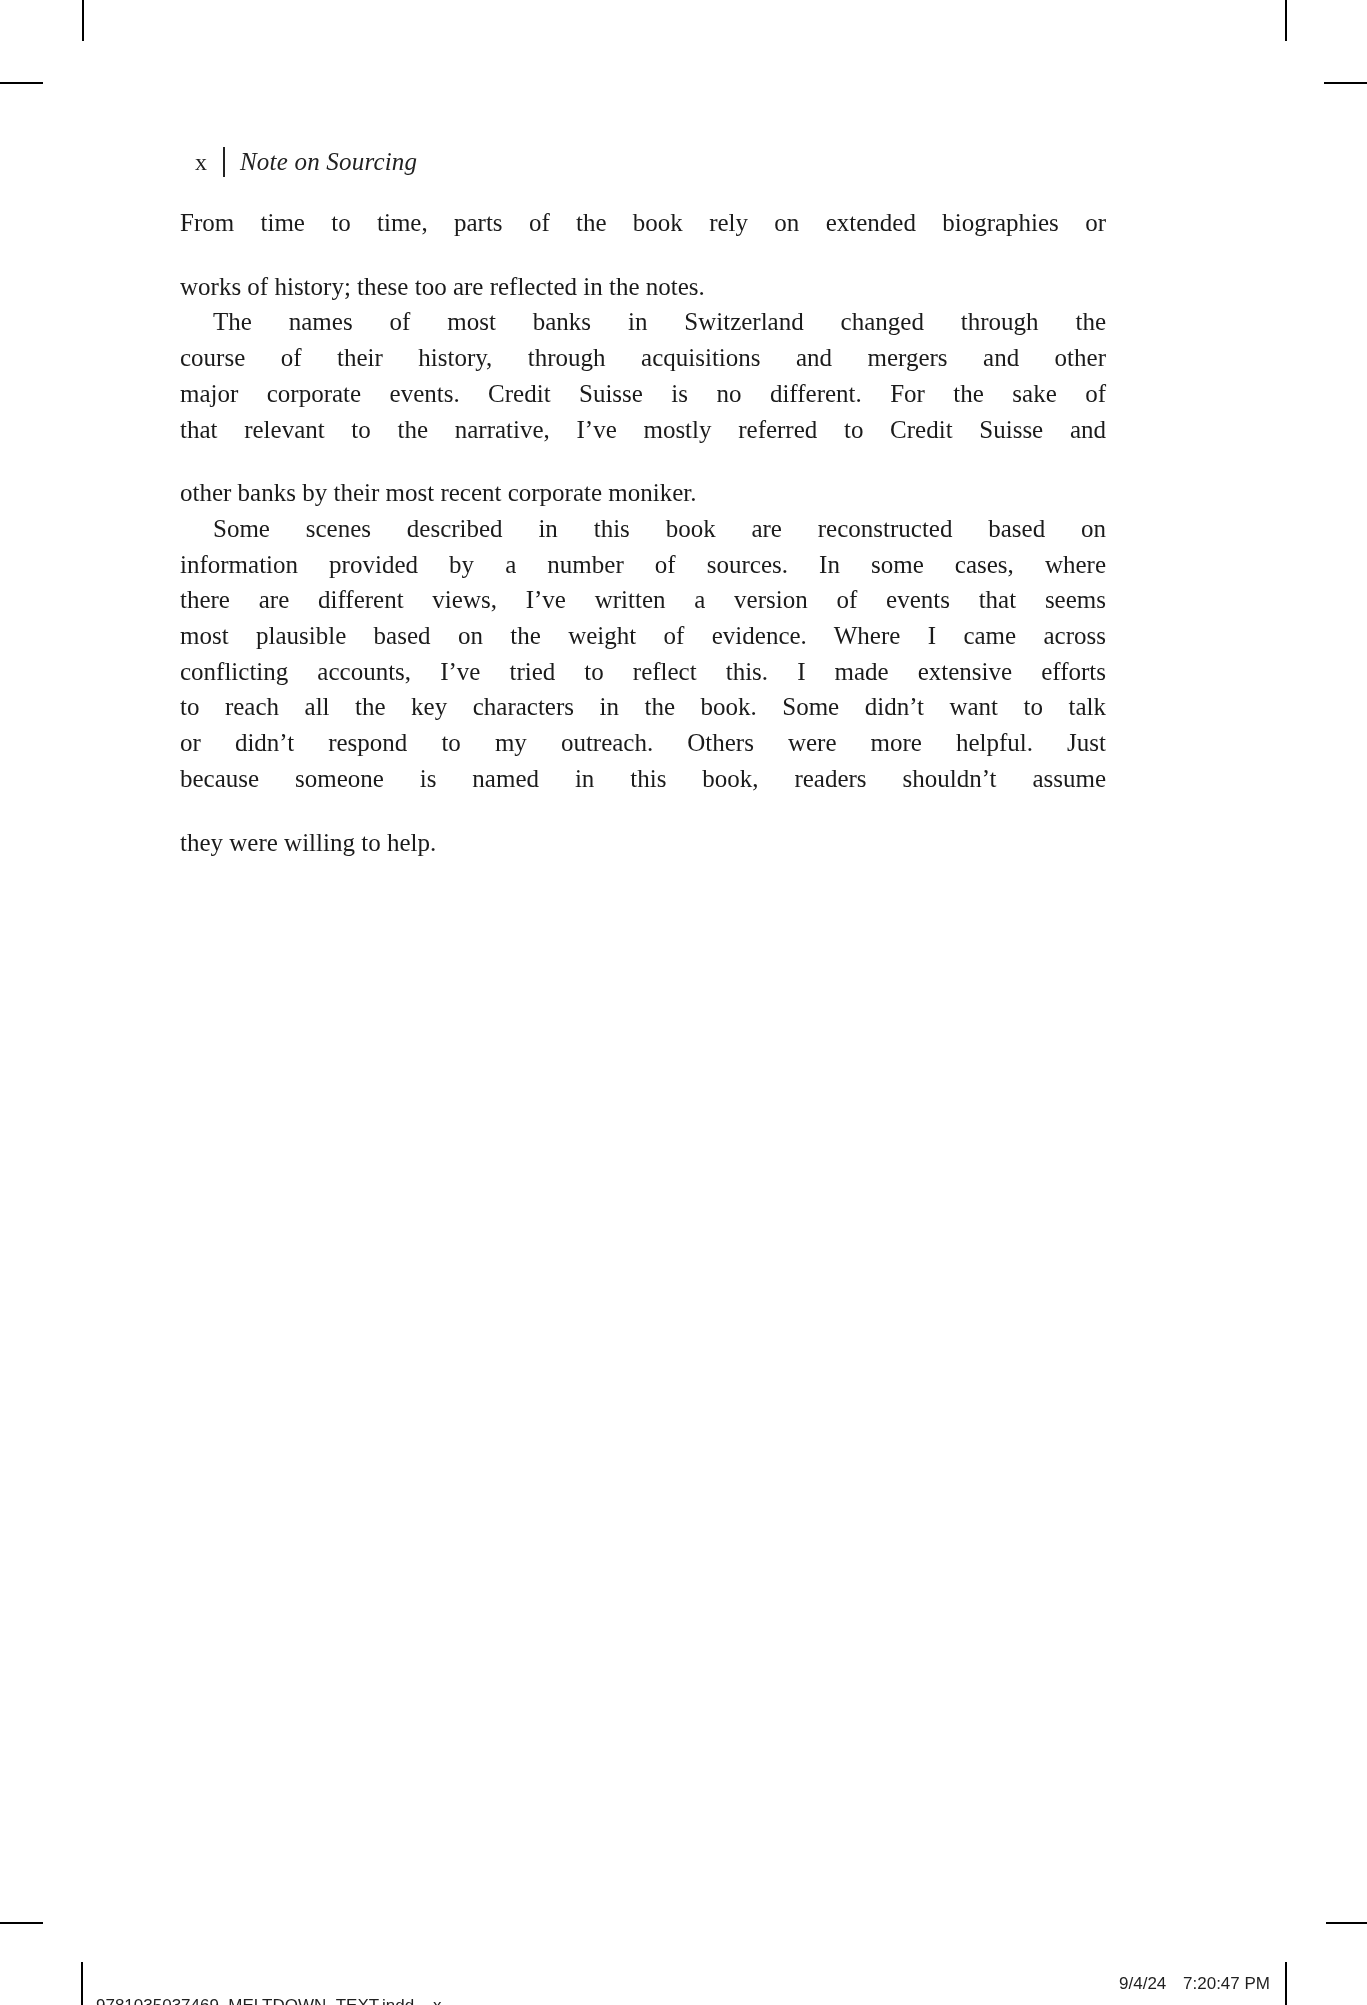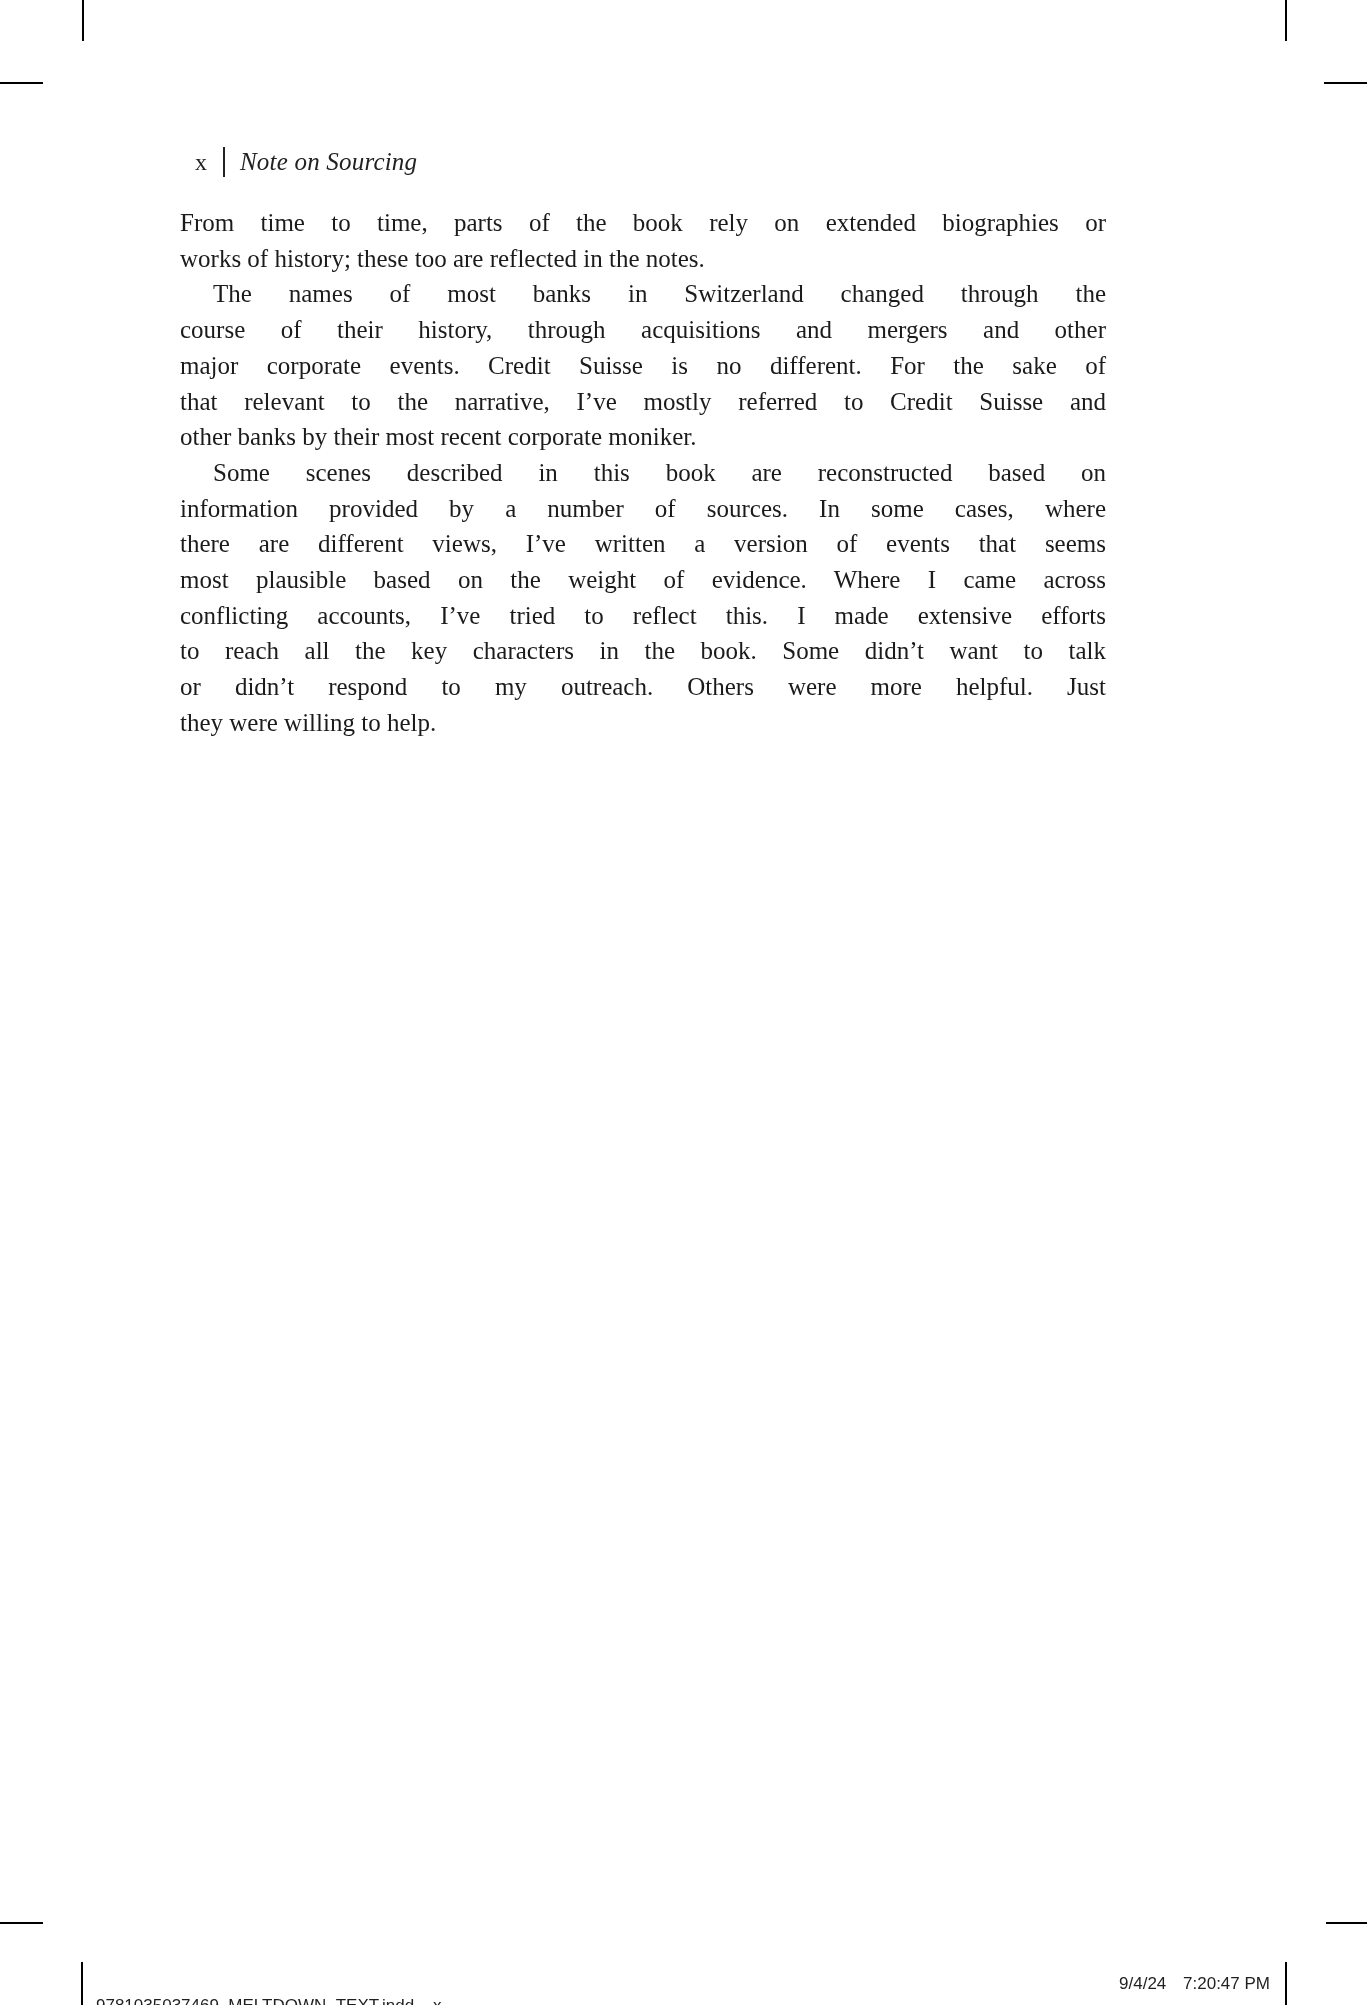--- a/index.html
+++ b/index.html
@@ -70,20 +70,21 @@
     line-height: 35.7px;
   }
   .body-line {
     text-align: justify;
     text-align-last: justify;
     white-space: normal;
   }
   .body-line.last {
     text-align: left;
     text-align-last: left;
+    margin-top: 28px;
   }
   .body-line.indent {
     padding-left: 33px;
   }
 
   
   .slug {
     position: absolute;
     font-family: "Liberation Sans", "DejaVu Sans", sans-serif;
     font-size: 17px;
@@ -134,20 +135,21 @@
       <div class="body-line">major corporate events. Credit Suisse is no different. For the sake of</div>
       <div class="body-line">that relevant to the narrative, I’ve mostly referred to Credit Suisse and</div>
       <div class="body-line last">other banks by their most recent corporate moniker.</div>
       <div class="body-line indent">Some scenes described in this book are reconstructed based on</div>
       <div class="body-line">information provided by a number of sources. In some cases, where</div>
       <div class="body-line">there are different views, I’ve written a version of events that seems</div>
       <div class="body-line">most plausible based on the weight of evidence. Where I came across</div>
       <div class="body-line">conflicting accounts, I’ve tried to reflect this. I made extensive efforts</div>
       <div class="body-line">to reach all the key characters in the book. Some didn’t want to talk</div>
       <div class="body-line">or didn’t respond to my outreach. Others were more helpful. Just</div>
+      <div class="body-line">because someone is named in this book, readers shouldn’t assume</div>
       <div class="body-line last">they were willing to help.</div>
     </div>
 
   <div id="slug-left" class="slug">
     <span class="slug-file">9781035037469_MELTDOWN_TEXT.indd</span>
     <span class="slug-page">x</span>
   </div>
   <div id="slug-right" class="slug">
     <span class="slug-date">9/4/24</span>
     <span class="slug-time">7:20:47 PM</span>

